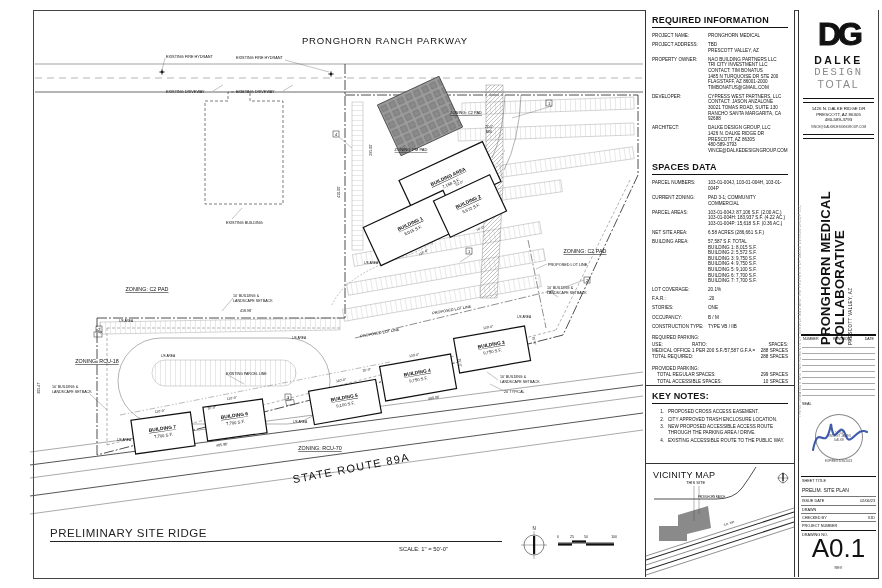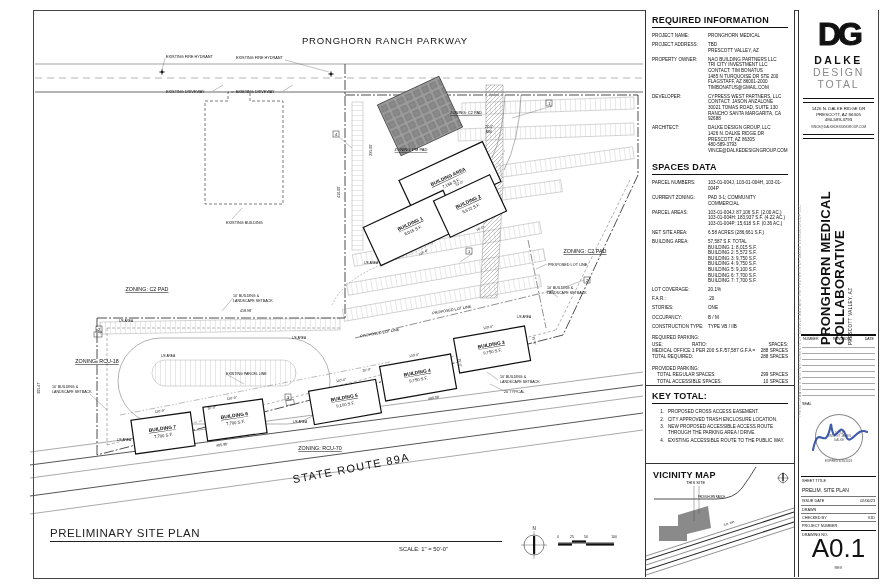--- a/index.html
+++ b/index.html
@@ -23,21 +23,21 @@
   .pk-title{font-size:4.6px;margin-top:6px;margin-bottom:1.5px;}
   .pk-3{display:flex;font-size:4.6px;line-height:1.3;}
   .pk-3 .c1{width:40px;flex:none;}
   .pk-3 .c2{flex:1;}
   .pk-3 .c3{text-align:right;flex:none;}
   .pk-row{display:flex;justify-content:space-between;font-size:4.6px;line-height:1.35;}
   .pk-row.ind{padding-left:5px;}
   .kn-item{display:flex;font-size:4.6px;line-height:1.25;margin-bottom:2px;}
   .kn-num{width:12px;text-align:right;margin-right:4px;flex:none;}
   .kn-text{flex:1;}
-  .vm-title{position:absolute;left:7px;top:6px;font-size:9px;font-weight:bold;border-bottom:0;}
+  .vm-title{position:absolute;left:7px;top:6px;font-size:9px;font-weight:normal;border-bottom:0;}
   .vmap{position:absolute;left:0;top:0;}
   
   .tb{position:absolute;left:798px;top:10px;width:80px;height:567px;border-left:1px solid #333;background:#fff;box-sizing:border-box;}
   .tb-abs{position:absolute;}
   .tb-word{width:100%;text-align:center;}
   .w-dalke{font-size:10.5px;font-weight:bold;letter-spacing:2.5px;}
   .w-out{font-size:10.5px;letter-spacing:1.8px;color:#888;}
   .rule2{position:absolute;left:4px;right:4px;height:3px;border-top:1.2px solid #111;border-bottom:1.2px solid #111;}
   .tb-addr{position:absolute;left:2px;right:2px;text-align:center;font-size:4.4px;line-height:1.3;white-space:pre-line;}
   .tb-email{position:absolute;left:0;right:0;text-align:center;font-size:3.2px;color:#333;}
@@ -313,21 +313,21 @@
       <rect x="558" y="543.4" width="14" height="2.2" fill="#111"></rect>
       <rect x="572" y="540.4" width="14" height="2.2" fill="#111"></rect>
       <rect x="586" y="543.4" width="28" height="2.2" fill="#111"></rect>
       <text x="558" y="538" font-size="3.4" text-anchor="middle">0</text>
       <text x="572" y="538" font-size="3.4" text-anchor="middle">25</text>
       <text x="586" y="538" font-size="3.4" text-anchor="middle">50</text>
       <text x="614" y="538" font-size="3.4" text-anchor="middle">100</text>
     </g>
   </svg>
 
-  <div class="plan-title">PRELIMINARY SITE PLAN</div>
+  <div class="plan-title">PRELIMINARY SITE RIDGE</div>
   <div class="plan-title-rule"></div>
   <div class="plan-scale">SCALE: 1" = 50'-0"</div>
 
   <div class="panel-col">
     <div class="sec sec1">
       <h1 class="sec-title">REQUIRED INFORMATION</h1>
       <div class="row">
           <div class="lbl">PROJECT NAME:</div>
           <div class="val">PRONGHORN MEDICAL</div>
         </div>
@@ -438,21 +438,21 @@
         <span>10 SPACES</span>
       </div>
       <div class="pk-row ind">
         <span>TOTAL PROVIDED:</span>
         <span>309 SPACES</span>
       </div>
 
     </div>
 
     <div class="sec sec2">
-      <h1 class="sec-title">KEY TOTAL:</h1>
+      <h1 class="sec-title">KEY NOTES:</h1>
       <div class="kn-item">
           <span class="kn-num">1.</span>
           <span class="kn-text">PROPOSED CROSS ACCESS EASEMENT.</span>
         </div>
       <div class="kn-item">
           <span class="kn-num">2.</span>
           <span class="kn-text">CITY APPROVED TRASH ENCLOSURE LOCATION.</span>
         </div>
       <div class="kn-item">
           <span class="kn-num">3.</span>
@@ -490,21 +490,21 @@
       </svg>
       <div class="sec-title vm-title" style="width:80px;">VICINITY MAP</div>
     </div>
   </div>
 
   <div class="tb">
     <svg class="tb-abs" style="left:11px;top:6px;" width="58" height="36" viewBox="0 0 58 36">
       <text x="29" y="29" font-size="32" font-weight="bold" text-anchor="middle" fill="#fff" stroke="#111" stroke-width="1.1" letter-spacing="-3">DG</text>
     </svg>
     <div class="tb-abs tb-word w-dalke" style="top:44px;">DALKE</div>
-    <div class="tb-abs tb-word w-out" style="top:56px;">DESIGN</div>
+    <div class="tb-abs tb-word w-out" style="top:56px;font-family:Liberation Mono, monospace;">DESIGN</div>
     <div class="tb-abs tb-word w-out" style="top:68px;">TOTAL</div>
     <div class="rule2" style="top:88px;"></div>
     <div class="tb-addr" style="top:96px;">1426 N. DALKE RIDGE DR
 PRESCOTT, AZ 86305
 480-589-3793</div>
     <div class="tb-email" style="top:115px;">VINCE@DALKEDESIGNGROUP.COM</div>
     <div class="rule2" style="top:124px;"></div>
 
     <div class="vert-title">
       <div class="l1">PRONGHORN MEDICAL</div>

